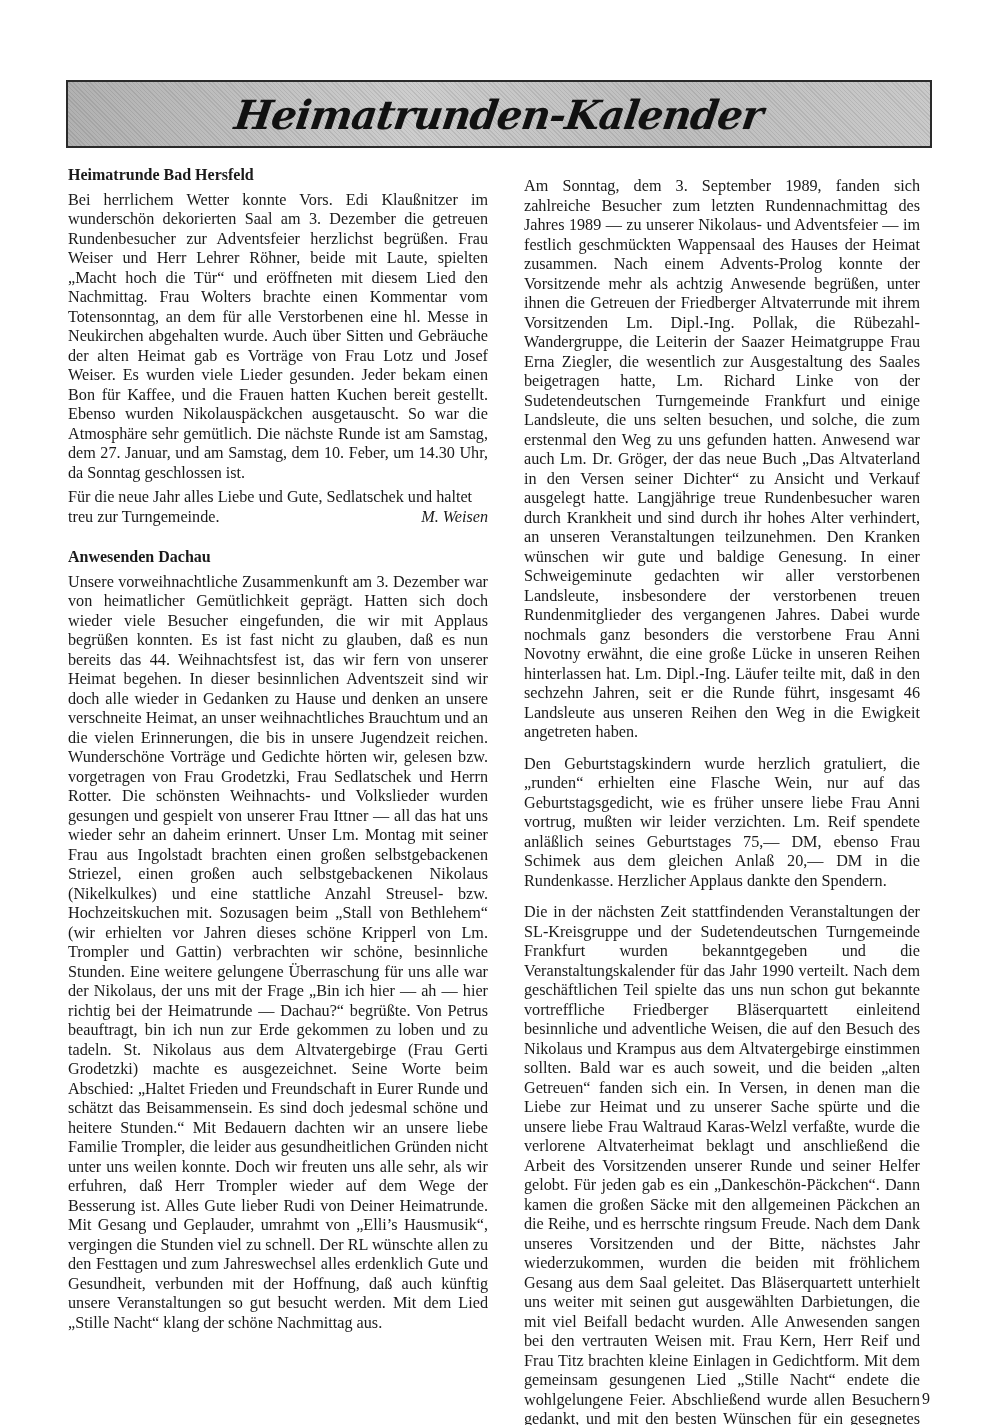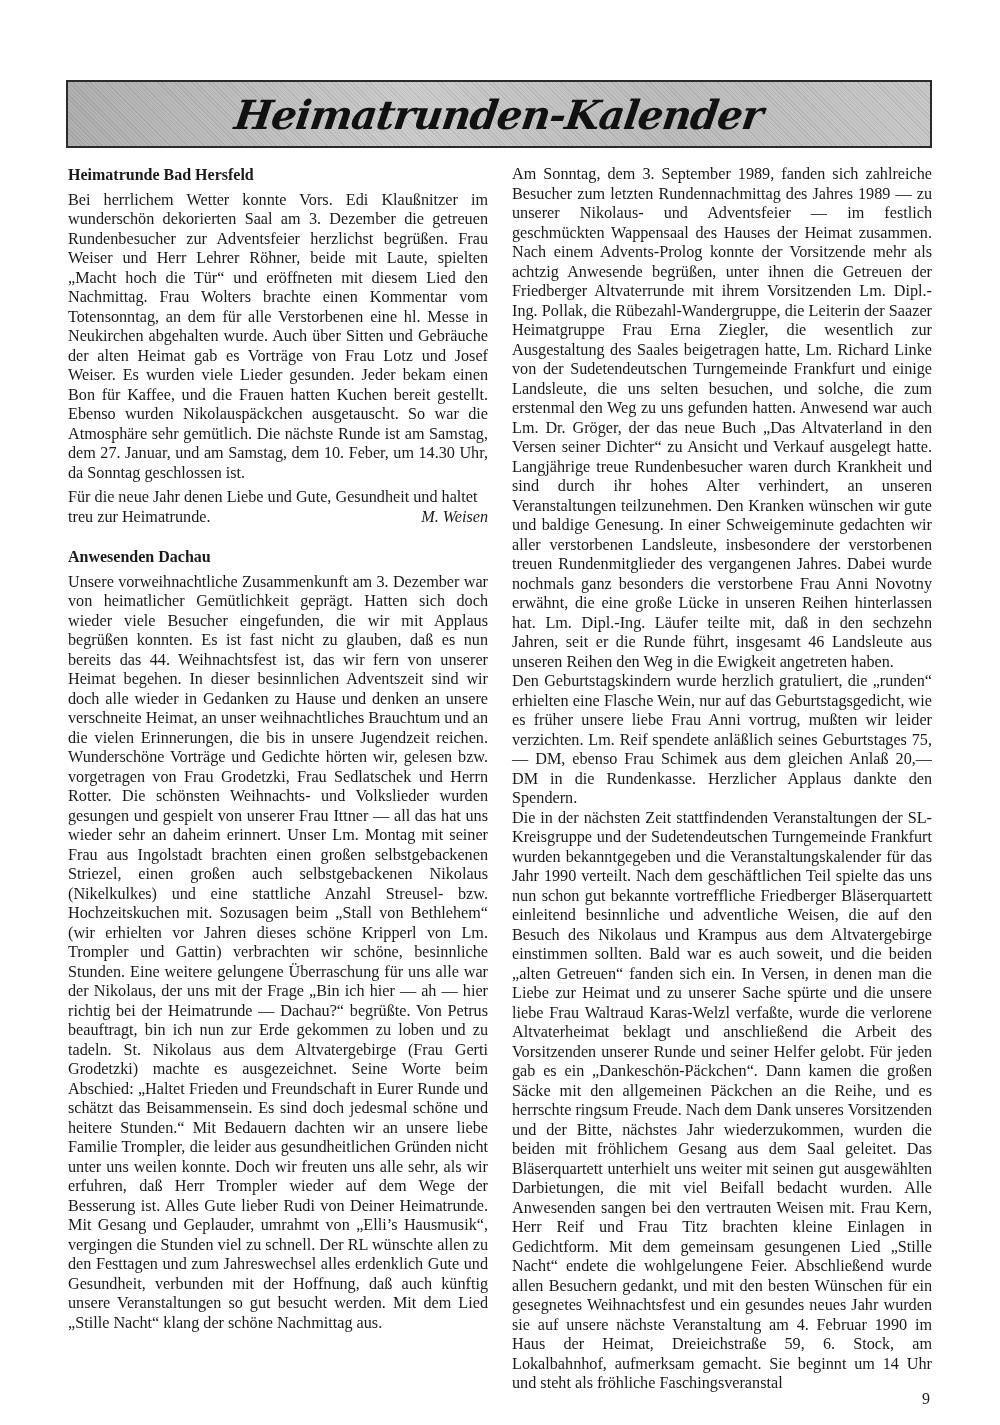--- a/index.html
+++ b/index.html
@@ -13,40 +13,40 @@
             display:flex; align-items:center; justify-content:center; }
   .banner-title { font-family:"DejaVu Serif",serif; font-style:italic; font-weight:bold;
                   font-size:40px; color:#111; letter-spacing:-1px; transform:skewX(-8deg); }
   .col { position:absolute; top:165px; width:420px; font-size:16.2px; line-height:19.5px;
          text-align:justify; }
   .col.left { left:68px; }
   .col.right { left:512px; }
   .head { font-weight:bold; font-size:16px; margin:0 0 4px 0; }
   .col.left .head { margin-bottom:6px; }
   p { margin:0 0 5px 0; hyphens:manual; }
-  .right p { margin:0; }
+  .right p { margin:12px; }
   .sig { text-align:right; font-style:italic; }
   .sig-line { display:flex; justify-content:space-between; }
   .gap { height:20px; }
   .page-num { position:absolute; left:922px; top:1390px; font-size:16px; }
 </style>
 </head>
 <body>
 
 <div class="banner">
   <span class="banner-title">Heimatrunden-Kalender</span>
 </div>
 
 <div class="col left">
   <div>
     <div class="head">Heimatrunde Bad Hersfeld</div>
     <p>Bei herrlichem Wetter konnte Vors. Edi Klaußnitzer im wunderschön dekorierten Saal am 3. Dezember die getreuen Rundenbesucher zur Adventsfeier herzlichst begrüßen. Frau Weiser und Herr Lehrer Röhner, beide mit Laute, spielten „Macht hoch die Tür“ und eröffneten mit diesem Lied den Nachmittag. Frau Wolters brachte einen Kommentar vom Totensonntag, an dem für alle Verstorbenen eine hl. Messe in Neukirchen abgehalten wurde. Auch über Sitten und Gebräuche der alten Heimat gab es Vorträge von Frau Lotz und Josef Weiser. Es wurden viele Lieder gesunden. Jeder bekam einen Bon für Kaffee, und die Frauen hatten Kuchen bereit gestellt. Ebenso wurden Nikolauspäckchen ausgetauscht. So war die Atmosphäre sehr gemütlich. Die nächste Runde ist am Samstag, dem 27. Januar, und am Samstag, dem 10. Feber, um 14.30 Uhr, da Sonntag geschlossen ist.</p>
-    <p style="margin:0">Für die neue Jahr denen Liebe und Gute, Gesundheit und haltet</p>
+    <p style="margin:0">Für die neue Jahr alles Liebe und Gute, Sedlatschek und haltet</p>
     <div class="sig-line">
-      <span>treu zur Heimatrunde.</span>
+      <span>treu zur Turngemeinde.</span>
       <span class="sig">M. Weisen</span>
     </div>
   </div>
   <div class="gap"></div>
   <div>
     <div class="head">Anwesenden Dachau</div>
     <p>Unsere vorweihnachtliche Zusammenkunft am 3. Dezember war von heimatlicher Gemütlichkeit geprägt. Hatten sich doch wieder viele Besucher eingefunden, die wir mit Applaus begrüßen konnten. Es ist fast nicht zu glauben, daß es nun bereits das 44. Weihnachtsfest ist, das wir fern von unserer Heimat begehen. In dieser besinnlichen Adventszeit sind wir doch alle wieder in Gedanken zu Hause und denken an unsere verschneite Heimat, an unser weihnachtliches Brauchtum und an die vielen Erinnerungen, die bis in unsere Jugendzeit reichen. Wunderschöne Vorträge und Gedichte hörten wir, gelesen bzw. vorgetragen von Frau Grodetzki, Frau Sedlatschek und Herrn Rotter. Die schönsten Weihnachts- und Volkslieder wurden gesungen und gespielt von unserer Frau Ittner — all das hat uns wieder sehr an daheim erinnert. Unser Lm. Montag mit seiner Frau aus Ingolstadt brachten einen großen selbstgebackenen Striezel, einen großen auch selbstgebackenen Nikolaus (Nikelkulkes) und eine stattliche Anzahl Streusel- bzw. Hochzeitskuchen mit. Sozusagen beim „Stall von Bethlehem“ (wir erhielten vor Jahren dieses schöne Kripperl von Lm. Trompler und Gattin) verbrachten wir schöne, besinnliche Stunden. Eine weitere gelungene Überraschung für uns alle war der Nikolaus, der uns mit der Frage „Bin ich hier — ah — hier richtig bei der Heimatrunde — Dachau?“ begrüßte. Von Petrus beauftragt, bin ich nun zur Erde gekommen zu loben und zu tadeln. St. Nikolaus aus dem Altvatergebirge (Frau Gerti Grodetzki) machte es ausgezeichnet. Seine Worte beim Abschied: „Haltet Frieden und Freundschaft in Eurer Runde und schätzt das Beisammensein. Es sind doch jedesmal schöne und heitere Stunden.“ Mit Bedauern dachten wir an unsere liebe Familie Trompler, die leider aus gesundheitlichen Gründen nicht unter uns weilen konnte. Doch wir freuten uns alle sehr, als wir erfuhren, daß Herr Trompler wieder auf dem Wege der Besserung ist. Alles Gute lieber Rudi von Deiner Heimatrunde. Mit Gesang und Geplauder, umrahmt von „Elli’s Hausmusik“, vergingen die Stunden viel zu schnell. Der RL wünschte allen zu den Festtagen und zum Jahreswechsel alles erdenklich Gute und Gesundheit, verbunden mit der Hoffnung, daß auch künftig unsere Veranstaltungen so gut besucht werden. Mit dem Lied „Stille Nacht“ klang der schöne Nachmittag aus.</p>
   </div>
 </div>
 

